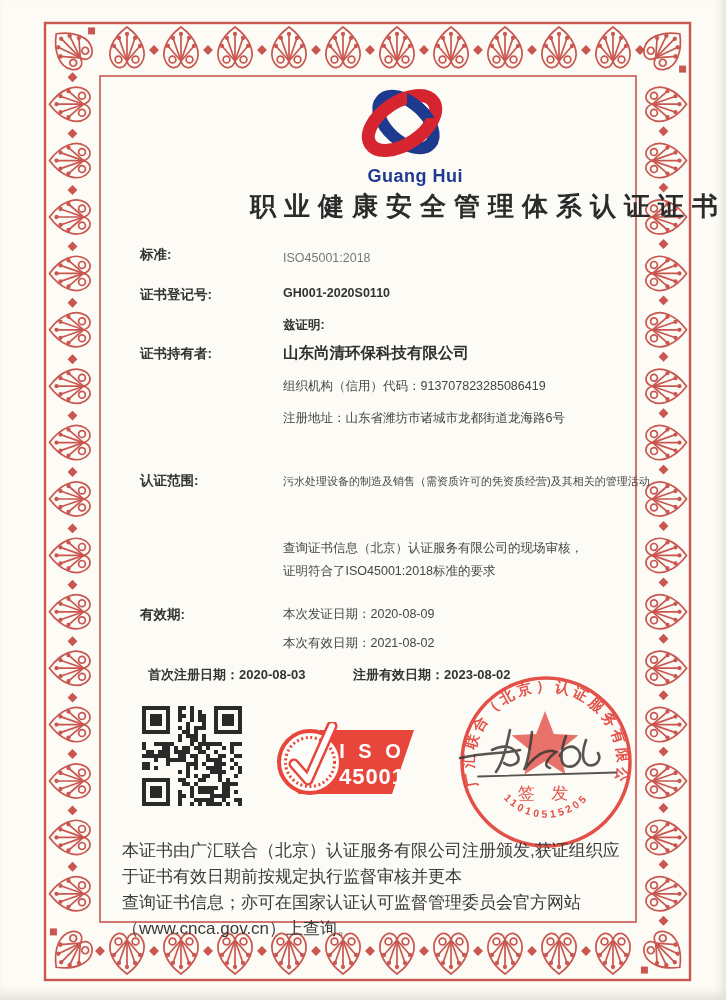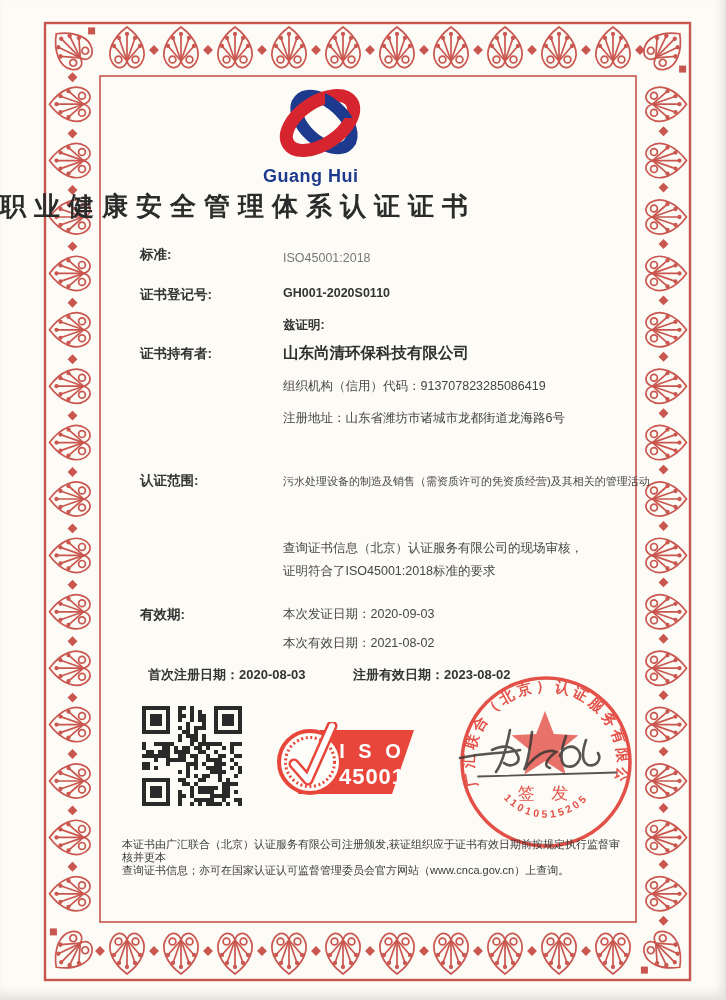--- a/index.html
+++ b/index.html
@@ -7,34 +7,34 @@
   body {
     font-family:"Liberation Sans","DejaVu Sans",sans-serif;
     background:#e9e7e2;
   }
   .page {
     position:relative; width:726px; height:1000px;
     background:#fcfbf6; overflow:hidden;
     box-shadow:inset -4px -6px 10px rgba(0,0,0,.10);
   }
   .border-svg { position:absolute; left:0; top:0; }
-  .logo-wrap { position:absolute; left:263px; top:84px; width:200px; text-align:left; }
+  .logo-wrap { position:absolute; left:263px; top:84px; width:200px; text-align:right; }
   .logo-text { color:#1e3a8f; font-weight:bold; font-size:18px; letter-spacing:.5px; margin-top:-2px; }
   .cert-title {
-    position:absolute; left:0; top:189px; width:726px; text-align:left;
+    position:absolute; left:0; top:189px; width:726px; text-align:right;
     font-size:26px; font-weight:800; color:#2b2b2b; letter-spacing:8px; white-space:nowrap;
   }
   .lab { position:absolute; left:140px; font-size:13.5px; font-weight:bold; color:#333; white-space:nowrap; }
   .val { position:absolute; left:283px; font-size:12.5px; color:#454545; white-space:nowrap; }
   .val.bold { font-weight:bold; color:#333; }
   .val.faded { color:#787878; }
   .company { font-size:15.5px; font-weight:600; color:#303030; }
   .scope { font-size:11px; }
   .regrow { position:absolute; font-size:13px; font-weight:bold; color:#333; white-space:nowrap; }
-  .footer { position:absolute; left:122px; top:838px; width:505px; font-size:11px; color:#3a3a3a; line-height:13px; }
+  .footer { position:absolute; left:122px; top:838px; width:505px; font-size:17px; color:#3a3a3a; line-height:26px; }
   .footer .f-center { text-align:center; margin-top:3px; }
   .qr-svg { position:absolute; left:142px; top:706px; }
   .iso-badge-svg { position:absolute; left:268px; top:722px; }
   .seal-svg { position:absolute; left:448px; top:666px; }
 </style>
 </head>
 <body>
 
 <div class="page">
 
@@ -150,21 +150,21 @@
   <div class="val" style="top:378px">组织机构（信用）代码：913707823285086419</div>
   <div class="val" style="top:410px">注册地址：山东省潍坊市诸城市龙都街道龙海路6号</div>
 
   <div class="lab" style="top:472px">认证范围:</div>
   <div class="val scope" style="top:474px">污水处理设备的制造及销售（需资质许可的凭资质经营)及其相关的管理活动</div>
 
   <div class="val" style="top:540px">查询证书信息（北京）认证服务有限公司的现场审核，</div>
   <div class="val" style="top:563px">证明符合了ISO45001:2018标准的要求</div>
 
   <div class="lab" style="top:606px">有效期:</div>
-  <div class="val" style="top:606px">本次发证日期：2020-09-03</div>
+  <div class="val" style="top:606px">本次发证日期：2020-08-09</div>
   <div class="val" style="top:635px">本次有效日期：2021-08-02</div>
 
   <div class="regrow" style="left:148px; top:666px">首次注册日期：2020-08-03</div>
   <div class="regrow" style="left:353px; top:666px">注册有效日期：2023-08-02</div>
 
   <svg class="qr-svg" width="100" height="100" viewBox="0 0 100 100">
     <g id="qr-modules" fill="#2a2a2a">
         <rect x="36" y="0" width="4" height="4"></rect>
         <rect x="40" y="0" width="4" height="4"></rect>
         <rect x="48" y="0" width="4" height="4"></rect>

